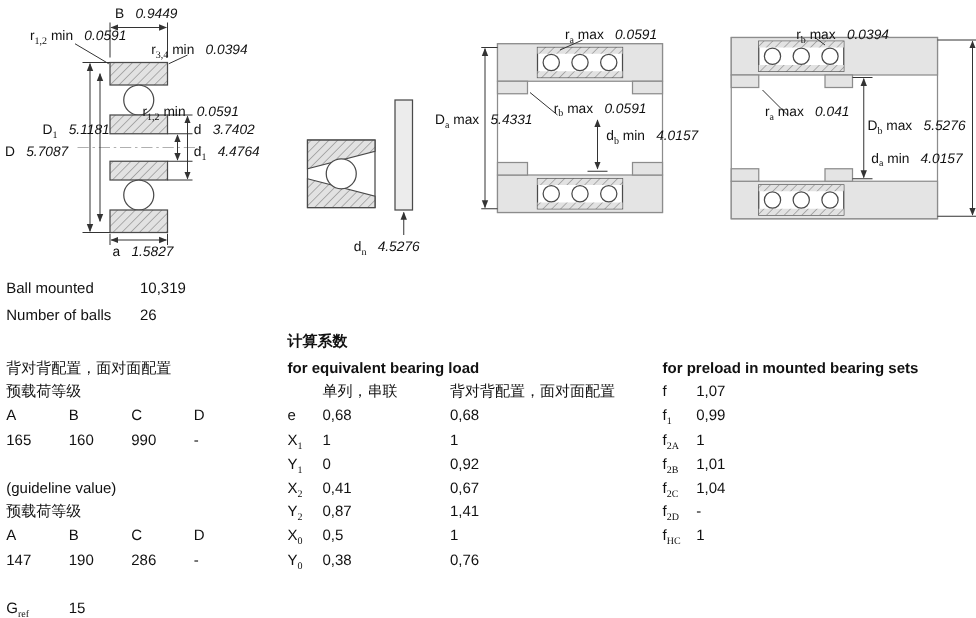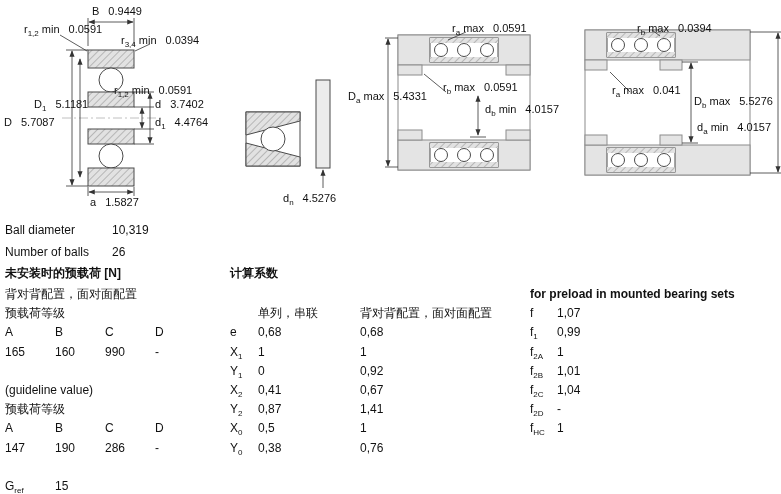--- a/index.html
+++ b/index.html
@@ -3,22 +3,22 @@
 <meta charset="utf-8">
 <style>
   * { margin:0; padding:0; box-sizing:border-box; }
   html,body { background:#fff; }
   body { font-family:"Liberation Sans", sans-serif; }
   #page { position:relative; width:781px; height:494px; background:#fff; color:#111; overflow:hidden; }
   svg { position:absolute; left:0; top:0; }
   .t { position:absolute; font-size:12px; line-height:1.25; white-space:nowrap; color:#111; }
   .b { font-weight:bold; }
   .dim { position:absolute; font-size:11px; line-height:1.1; white-space:nowrap; color:#111; }
-  .dim .dv { margin-left:9px; }
-  sub { font-size:8px; }
+  .dim .dv { margin-left:9px;font-style:italic; }
+  sub { font-size:8px;font-family:Liberation Serif, serif; }
 </style>
 </head>
 <body>
 
 <div id="page">
 
   <svg width="781" height="215" viewBox="0 0 781 215">
     <defs>
       <pattern id="hatch" patternUnits="userSpaceOnUse" width="5" height="5" patternTransform="rotate(45)">
         <rect width="5" height="5" fill="#e2e2e2"></rect>
@@ -148,26 +148,25 @@
   <div class="dim" style="left:283px;top:192px"><span class="ds"><span>d</span><sub>n</sub><span></span></span><span class="dv">4.5276</span></div>
   <div class="dim" style="left:452px;top:22px"><span class="ds"><span>r</span><sub>a</sub><span> max</span></span><span class="dv">0.0591</span></div>
   <div class="dim" style="left:348px;top:90px"><span class="ds"><span>D</span><sub>a</sub><span> max</span></span><span class="dv">5.4331</span></div>
   <div class="dim" style="left:443px;top:81px"><span class="ds"><span>r</span><sub>b</sub><span> max</span></span><span class="dv">0.0591</span></div>
   <div class="dim" style="left:485px;top:103px"><span class="ds"><span>d</span><sub>b</sub><span> min</span></span><span class="dv">4.0157</span></div>
   <div class="dim" style="left:637px;top:22px"><span class="ds"><span>r</span><sub>b</sub><span> max</span></span><span class="dv">0.0394</span></div>
   <div class="dim" style="left:612px;top:84px"><span class="ds"><span>r</span><sub>a</sub><span> max</span></span><span class="dv">0.041</span></div>
   <div class="dim" style="left:694px;top:95px"><span class="ds"><span>D</span><sub>b</sub><span> max</span></span><span class="dv">5.5276</span></div>
   <div class="dim" style="left:697px;top:121px"><span class="ds"><span>d</span><sub>a</sub><span> min</span></span><span class="dv">4.0157</span></div>
 
-  <span class="t" style="left:5px;top:223px">Ball diameter</span>
+  <span class="t" style="left:5px;top:223px">Ball mounted</span>
   <span class="t" style="left:112px;top:223px">10,319</span>
   <span class="t" style="left:5px;top:245px">Number of balls</span>
   <span class="t" style="left:112px;top:245px">26</span>
 
-  <span class="t b" style="left:5px;top:266px">未安装时的预载荷 [N]</span>
   <span class="t" style="left:5px;top:287px">背对背配置，面对面配置</span>
   <span class="t" style="left:5px;top:306px">预载荷等级</span>
   <span class="t" style="left:5px;top:325px">A</span>
   <span class="t" style="left:55px;top:325px">B</span>
   <span class="t" style="left:105px;top:325px">C</span>
   <span class="t" style="left:155px;top:325px">D</span>
   <span class="t" style="left:5px;top:345px">165</span>
   <span class="t" style="left:55px;top:345px">160</span>
   <span class="t" style="left:105px;top:345px">990</span>
   <span class="t" style="left:155px;top:345px">-</span>
@@ -180,20 +179,21 @@
   <span class="t" style="left:155px;top:421px">D</span>
   <span class="t" style="left:5px;top:441px">147</span>
   <span class="t" style="left:55px;top:441px">190</span>
   <span class="t" style="left:105px;top:441px">286</span>
   <span class="t" style="left:155px;top:441px">-</span>
 
   <span class="t" style="left:5px;top:479px"><span>G</span><sub>ref</sub></span>
   <span class="t" style="left:55px;top:479px">15</span>
 
   <span class="t b" style="left:230px;top:266px">计算系数</span>
+  <span class="t b" style="left:230px;top:287px">for equivalent bearing load</span>
   <span class="t" style="left:258px;top:306px">单列，串联</span>
   <span class="t" style="left:360px;top:306px">背对背配置，面对面配置</span>
 
   <span class="t" style="left:230px;top:325px"><span>e</span><sub></sub></span>
   <span class="t" style="left:258px;top:325px">0,68</span>
   <span class="t" style="left:360px;top:325px">0,68</span>
 
   <span class="t" style="left:230px;top:345px"><span>X</span><sub>1</sub></span>
   <span class="t" style="left:258px;top:345px">1</span>
   <span class="t" style="left:360px;top:345px">1</span>

